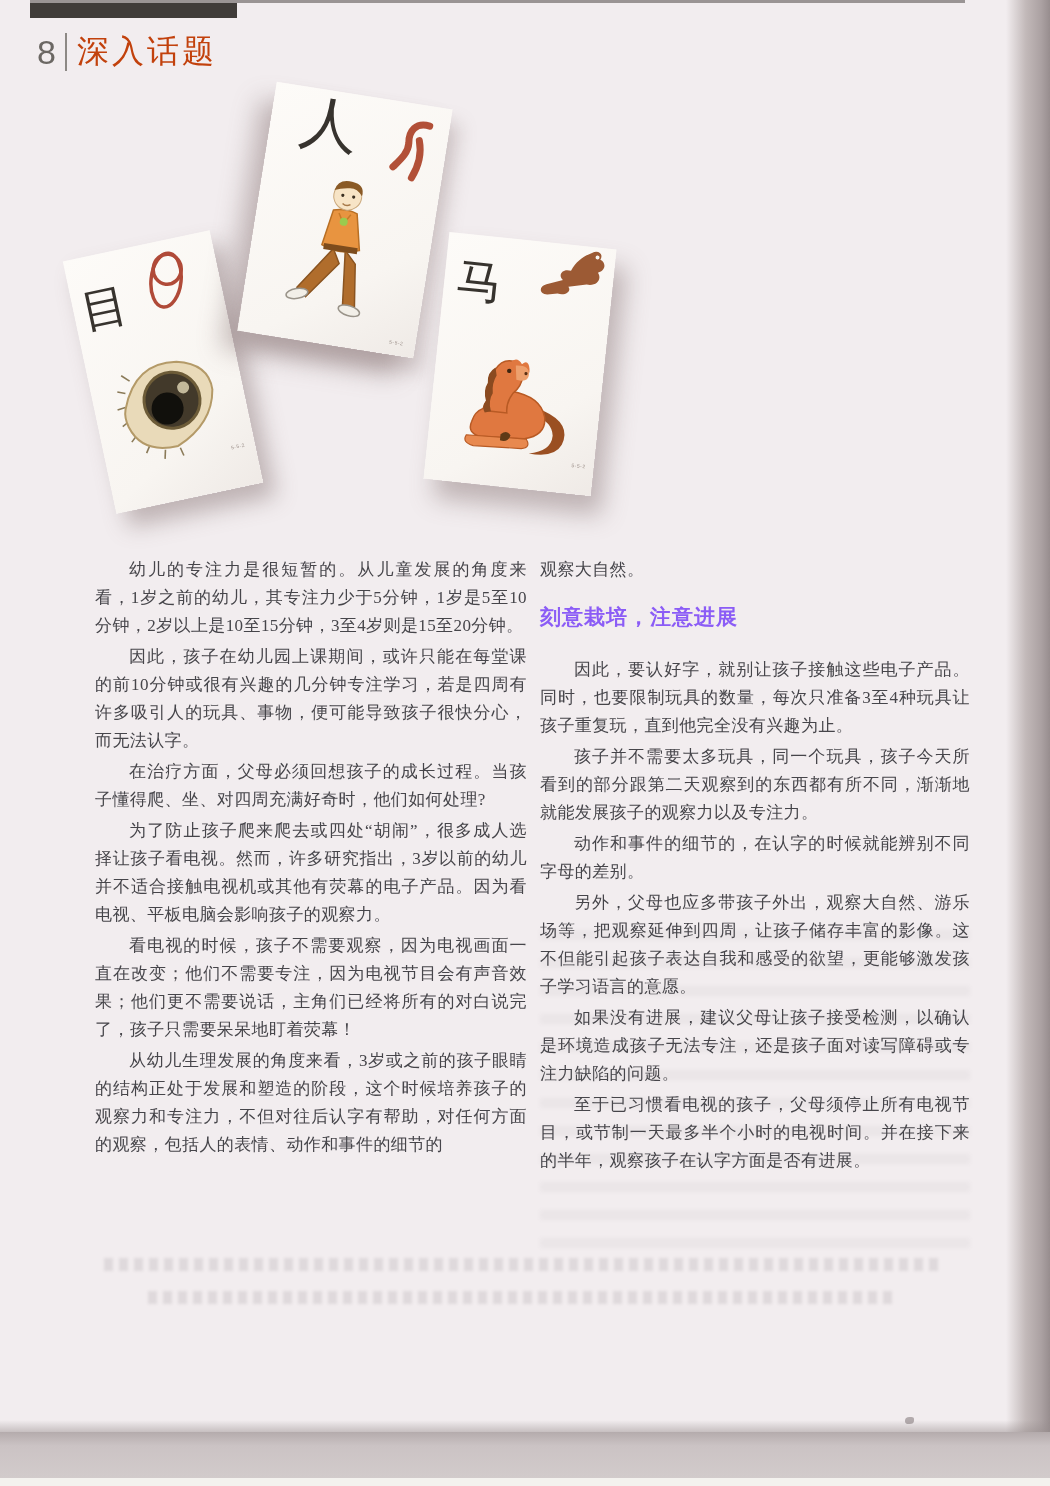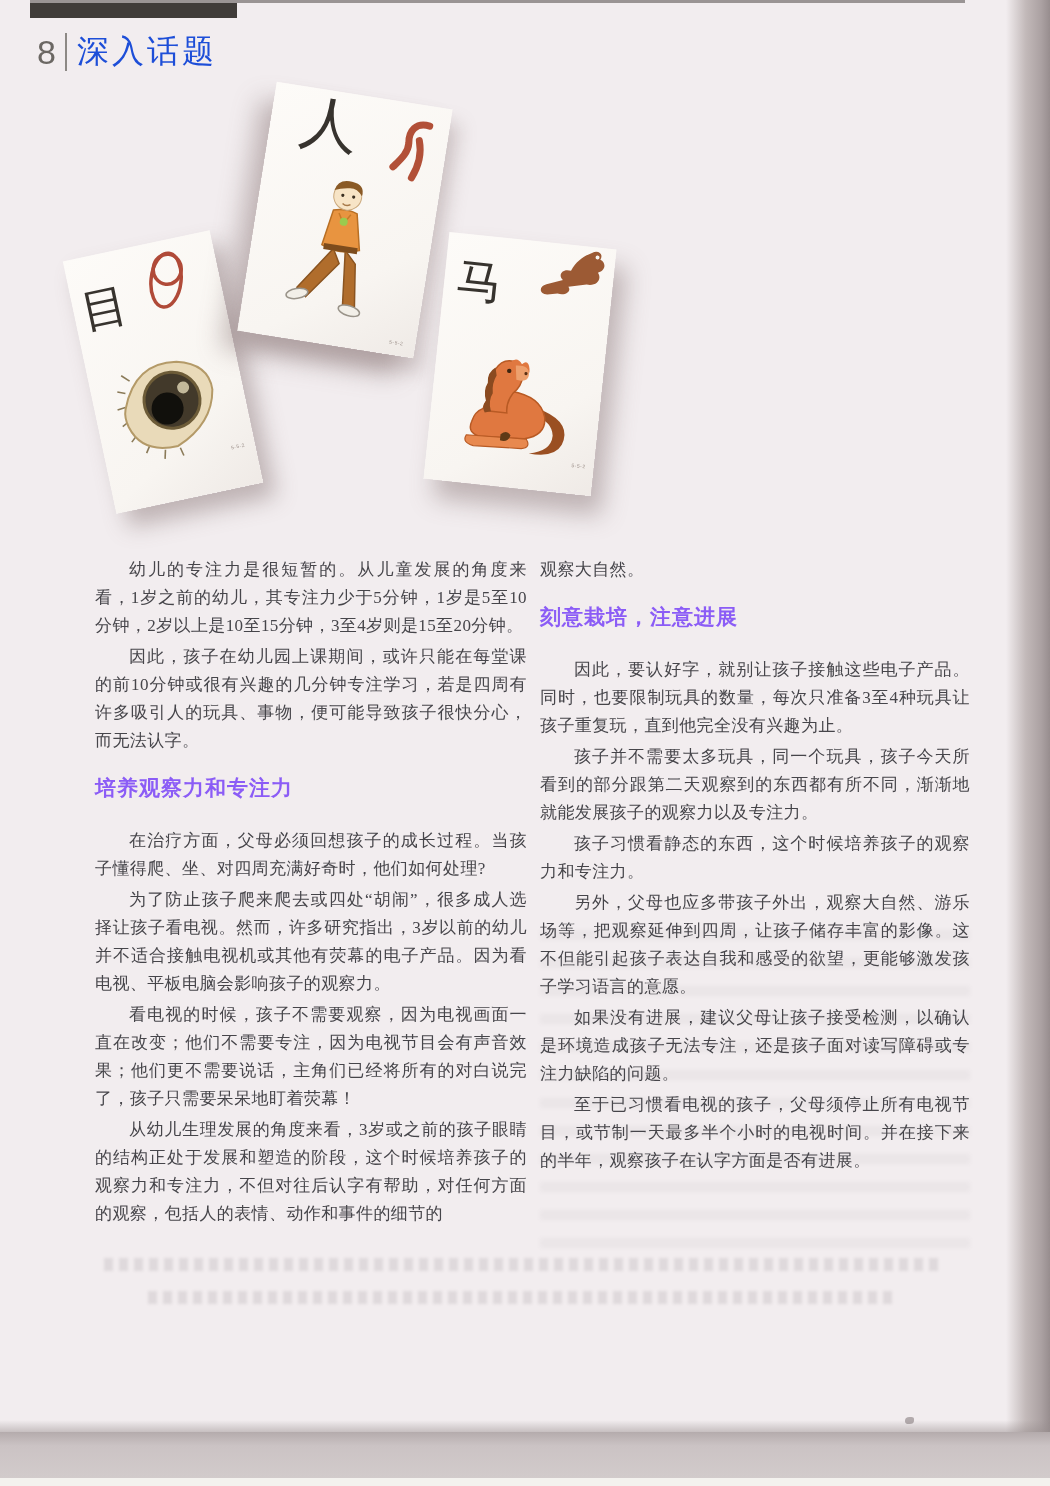--- a/index.html
+++ b/index.html
@@ -17,21 +17,21 @@
   .bottom-page-shadow{position:absolute;left:0;top:1420px;width:1050px;height:14px;
     background:linear-gradient(to bottom, rgba(150,140,140,0) 0%, rgba(150,140,140,.55) 100%);}
   .bottom-white-strip{position:absolute;left:0;top:1478px;width:1050px;height:8px;background:#f4f2ee;}
   .speck{position:absolute;left:905px;top:1417px;width:9px;height:7px;background:#7d7374;border-radius:50% 30% 50% 40%;opacity:.55;}
 
   
   .header-bar{position:absolute;left:30px;top:3px;width:207px;height:15px;background:#403c39;}
   .header{position:absolute;left:37px;top:30px;display:flex;align-items:center;color:#76726e;}
   .page-number{font-size:34px;line-height:40px;color:#6b6763;}
   .header-divider{width:2px;height:38px;background:#8d8985;margin:0 10px 0 9px;}
-  .section-title{font-size:32px;letter-spacing:3px;color:#1d4ed8;}
+  .section-title{font-size:32px;letter-spacing:3px;color:#c2410c;}
 
   
   .card{position:absolute;background:linear-gradient(145deg,#fdfbf8 0%,#f8f5f1 70%,#efeae6 100%);}
   .card-char{position:absolute;color:#37332e;font-family:"Liberation Serif",serif;}
   .card-caption{position:absolute;font-size:5px;color:#9b8f89;letter-spacing:.5px;}
   .card-eye{left:88px;top:243px;width:150px;height:258px;transform:rotate(-12deg);
     box-shadow:10px 16px 22px rgba(128,108,108,.45);z-index:1;}
   .card-person{left:256px;top:94px;width:178px;height:252px;transform:rotate(9deg);
     box-shadow:-14px 20px 24px rgba(128,108,108,.42), 10px 14px 18px rgba(128,108,108,.28);z-index:2;}
   .card-horse{left:436px;top:240px;width:168px;height:248px;transform:rotate(6deg);
@@ -184,29 +184,28 @@
   <span class="card-caption">5-5-2</span>
 </div>
 
 <div class="ghost-block"></div>
 <div class="ghost-line g1"></div>
 <div class="ghost-line g2"></div>
 
 <div class="column col-left">
   <p>幼儿的专注力是很短暂的。从儿童发展的角度来看，1岁之前的幼儿，其专注力少于5分钟，1岁是5至10分钟，2岁以上是10至15分钟，3至4岁则是15至20分钟。</p>
   <p>因此，孩子在幼儿园上课期间，或许只能在每堂课的前10分钟或很有兴趣的几分钟专注学习，若是四周有许多吸引人的玩具、事物，便可能导致孩子很快分心，而无法认字。</p>
-  <div class="col-heading">培养观察力和专注力</div>
   <p>在治疗方面，父母必须回想孩子的成长过程。当孩子懂得爬、坐、对四周充满好奇时，他们如何处理?</p>
   <p>为了防止孩子爬来爬去或四处“胡闹”，很多成人选择让孩子看电视。然而，许多研究指出，3岁以前的幼儿并不适合接触电视机或其他有荧幕的电子产品。因为看电视、平板电脑会影响孩子的观察力。</p>
   <p>看电视的时候，孩子不需要观察，因为电视画面一直在改变；他们不需要专注，因为电视节目会有声音效果；他们更不需要说话，主角们已经将所有的对白说完了，孩子只需要呆呆地盯着荧幕！</p>
   <p>从幼儿生理发展的角度来看，3岁或之前的孩子眼睛的结构正处于发展和塑造的阶段，这个时候培养孩子的观察力和专注力，不但对往后认字有帮助，对任何方面的观察，包括人的表情、动作和事件的细节的</p>
 </div>
 
 <div class="column col-right">
   <p class="no-indent">观察大自然。</p>
   <div class="col-heading">刻意栽培，注意进展</div>
   <p>因此，要认好字，就别让孩子接触这些电子产品。同时，也要限制玩具的数量，每次只准备3至4种玩具让孩子重复玩，直到他完全没有兴趣为止。</p>
   <p>孩子并不需要太多玩具，同一个玩具，孩子今天所看到的部分跟第二天观察到的东西都有所不同，渐渐地就能发展孩子的观察力以及专注力。</p>
-  <p>孩子习惯看静态的东西，这个时候培养孩子的观察力和专注力。</p>
+  <p>动作和事件的细节的，在认字的时候就能辨别不同字母的差别。</p>
   <p>另外，父母也应多带孩子外出，观察大自然、游乐场等，把观察延伸到四周，让孩子储存丰富的影像。这不但能引起孩子表达自我和感受的欲望，更能够激发孩子学习语言的意愿。</p>
   <p>如果没有进展，建议父母让孩子接受检测，以确认是环境造成孩子无法专注，还是孩子面对读写障碍或专注力缺陷的问题。</p>
   <p>至于已习惯看电视的孩子，父母须停止所有电视节目，或节制一天最多半个小时的电视时间。并在接下来的半年，观察孩子在认字方面是否有进展。</p>
 </div>
 
 </body></html>

